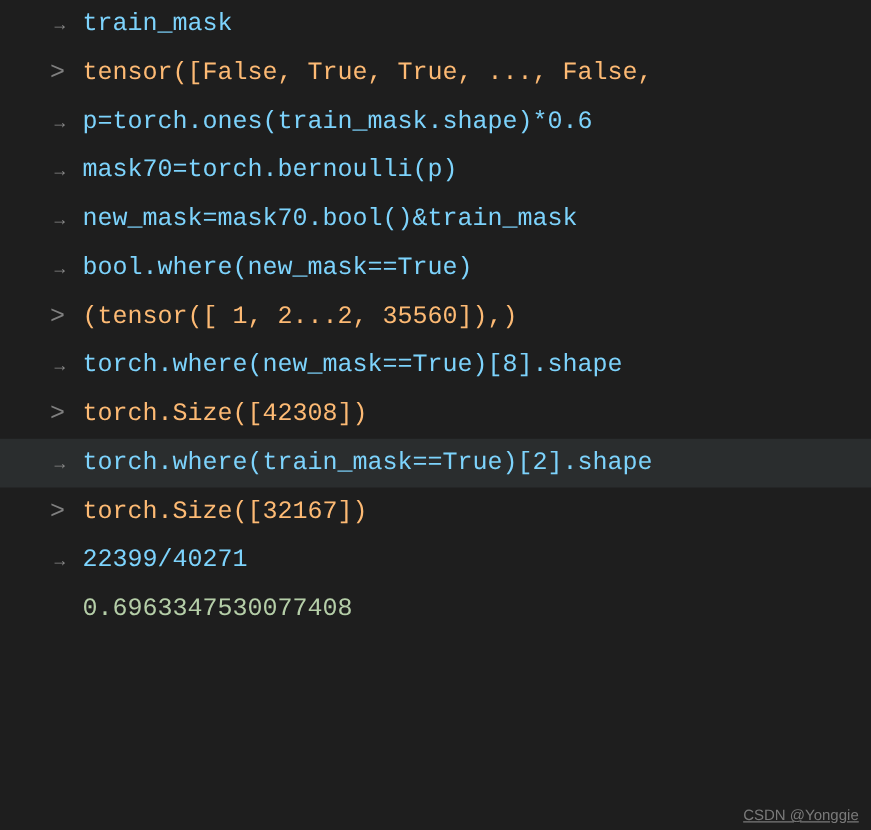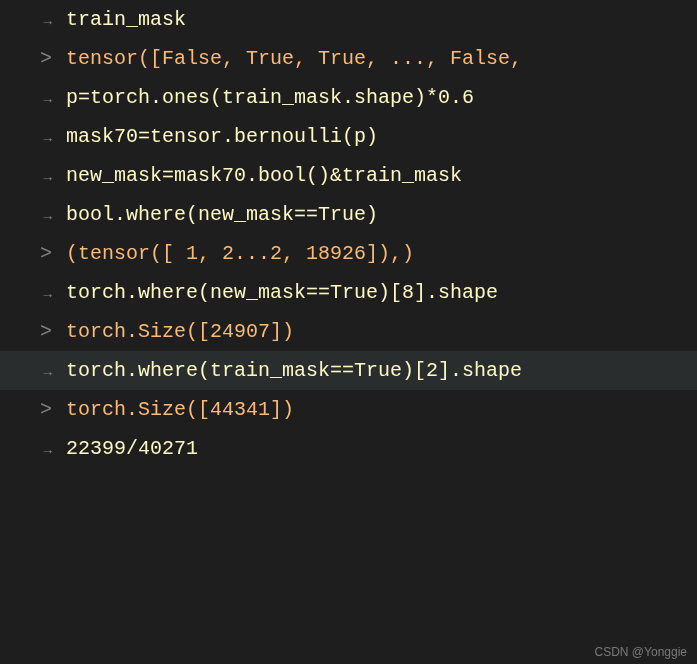--- a/index.html
+++ b/index.html
@@ -32,21 +32,21 @@
     .arrow-in {
       color: #888;
       font-size: 14px;
       margin-left: 2px;
     }
     .out-marker {
       color: #808080;
       font-weight: normal;
     }
     .code-input {
-      color: #fef9c3;
+      color: #7dd3fc;
     }
     .code-output {
       color: #fdba74;
     }
     .result-number {
       color: #b5cea8;
     }
     .highlighted {
       background-color: #2a2d2e;
     }
@@ -55,20 +55,21 @@
       overflow: hidden;
     }
     .watermark {
       position: absolute;
       bottom: 6px;
       right: 10px;
       font-size: 12px;
       color: #7a7a7a;
       font-family: Arial, sans-serif;
       line-height: 1;
+      text-decoration: underline;
     }
   </style>
 </head>
 <body>
 
 <div id="container">
     <div class="line">
       <div class="gutter">
         <span class="arrow-in">→</span>
       </div>
@@ -87,21 +88,21 @@
       <div class="content code-input">p=torch.ones(train_mask.shape)*0.6</div>
     </div>
     <div class="line">
       <div class="gutter"></div>
       <div class="content code-input"></div>
     </div>
     <div class="line">
       <div class="gutter">
         <span class="arrow-in">→</span>
       </div>
-      <div class="content code-input">mask70=tensor.bernoulli(p)</div>
+      <div class="content code-input">mask70=torch.bernoulli(p)</div>
     </div>
     <div class="line">
       <div class="gutter"></div>
       <div class="content code-input"></div>
     </div>
     <div class="line">
       <div class="gutter">
         <span class="arrow-in">→</span>
       </div>
       <div class="content code-input">new_mask=mask70.bool()&amp;train_mask</div>
@@ -113,46 +114,50 @@
     <div class="line">
       <div class="gutter">
         <span class="arrow-in">→</span>
       </div>
       <div class="content code-input">bool.where(new_mask==True)</div>
     </div>
     <div class="line">
       <div class="gutter">
         <span class="out-marker">&gt;</span>
       </div>
-      <div class="content code-output">(tensor([    1,     2...2, 18926]),)</div>
+      <div class="content code-output">(tensor([    1,     2...2, 35560]),)</div>
     </div>
     <div class="line">
       <div class="gutter">
         <span class="arrow-in">→</span>
       </div>
       <div class="content code-input">torch.where(new_mask==True)[8].shape</div>
     </div>
     <div class="line">
       <div class="gutter">
         <span class="out-marker">&gt;</span>
       </div>
-      <div class="content code-output">torch.Size([24907])</div>
+      <div class="content code-output">torch.Size([42308])</div>
     </div>
     <div class="line highlighted">
       <div class="gutter">
         <span class="arrow-in">→</span>
       </div>
       <div class="content code-input">torch.where(train_mask==True)[2].shape</div>
     </div>
     <div class="line">
       <div class="gutter">
         <span class="out-marker">&gt;</span>
       </div>
-      <div class="content code-output">torch.Size([44341])</div>
+      <div class="content code-output">torch.Size([32167])</div>
     </div>
     <div class="line">
       <div class="gutter">
         <span class="arrow-in">→</span>
       </div>
       <div class="content code-input">22399/40271</div>
     </div>
+    <div class="line">
+      <div class="gutter"></div>
+      <div class="content result-number">0.6963347530077408</div>
+    </div>
   </div>
 <div class="watermark">CSDN @Yonggie</div>
 
 </body></html>

